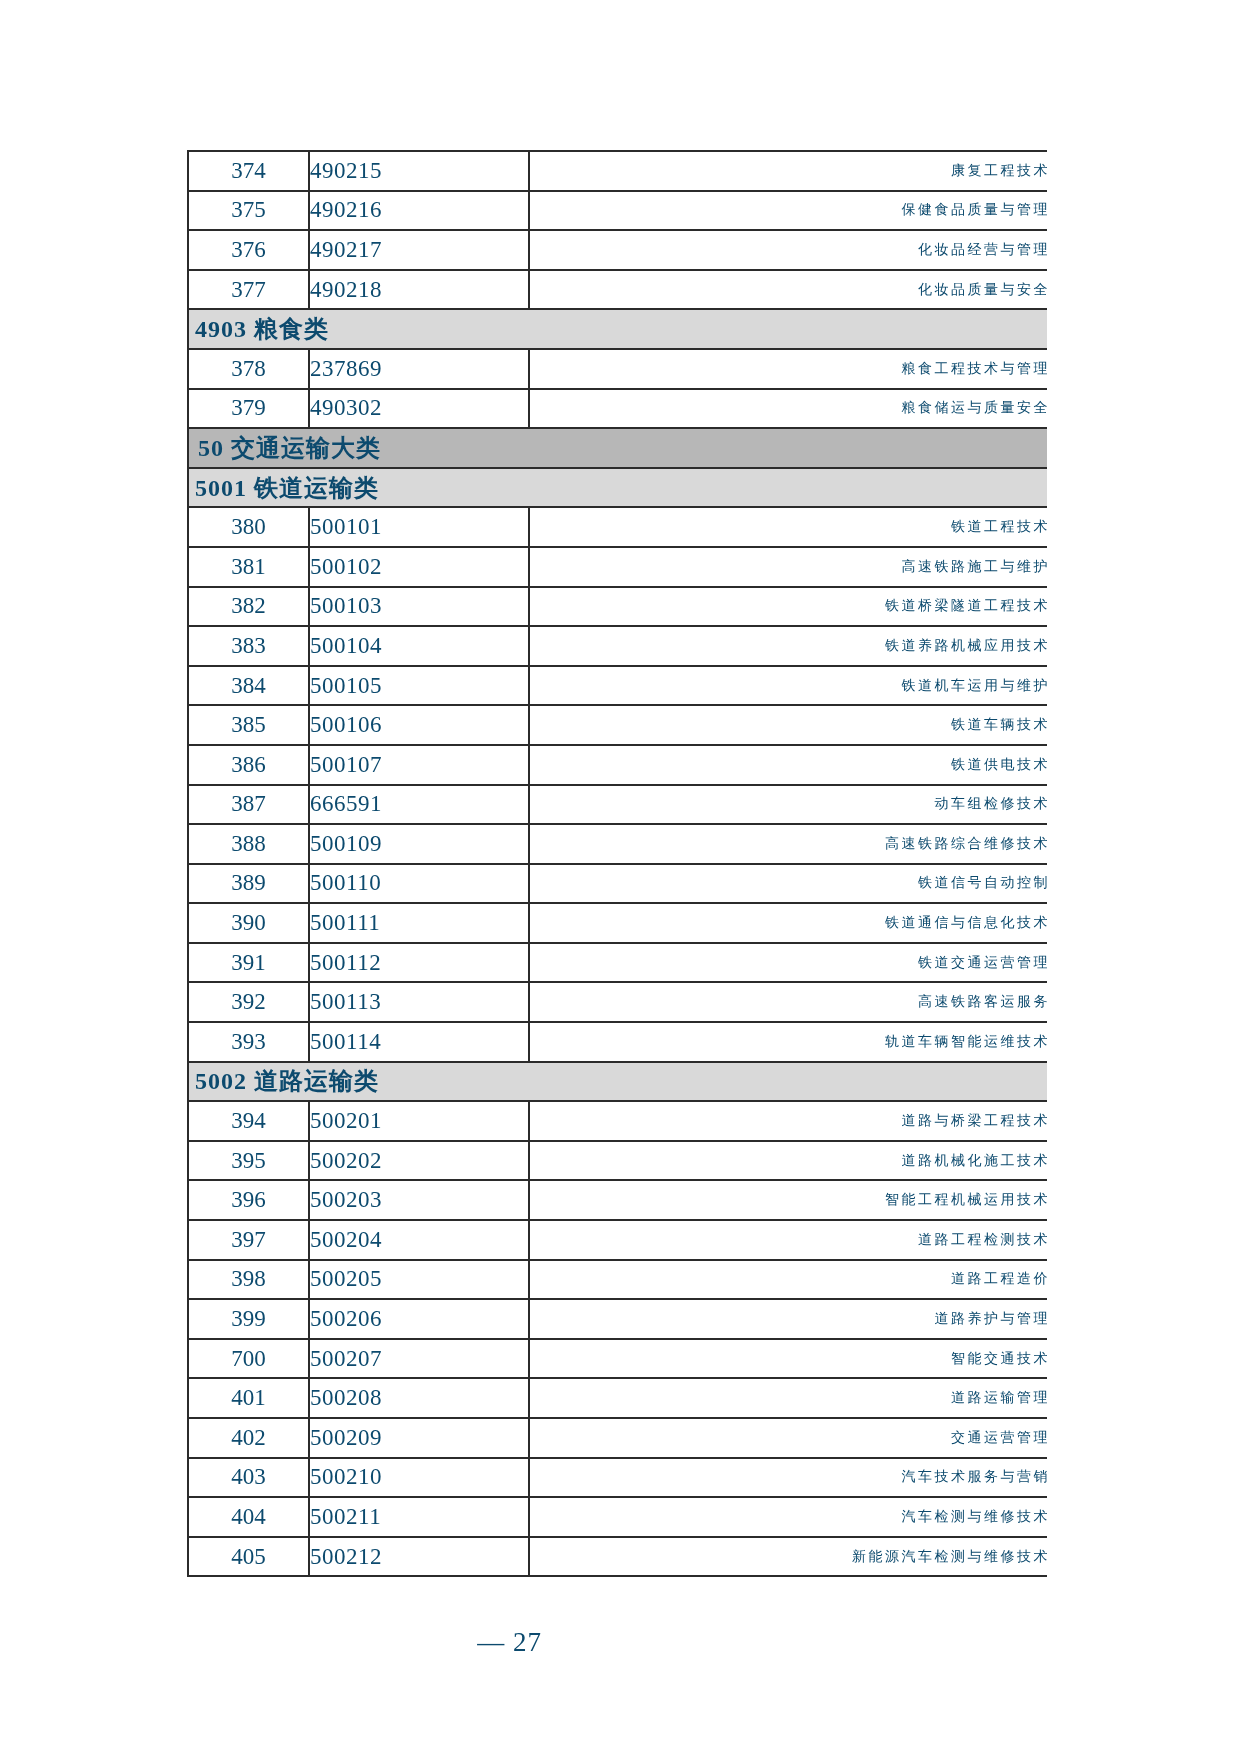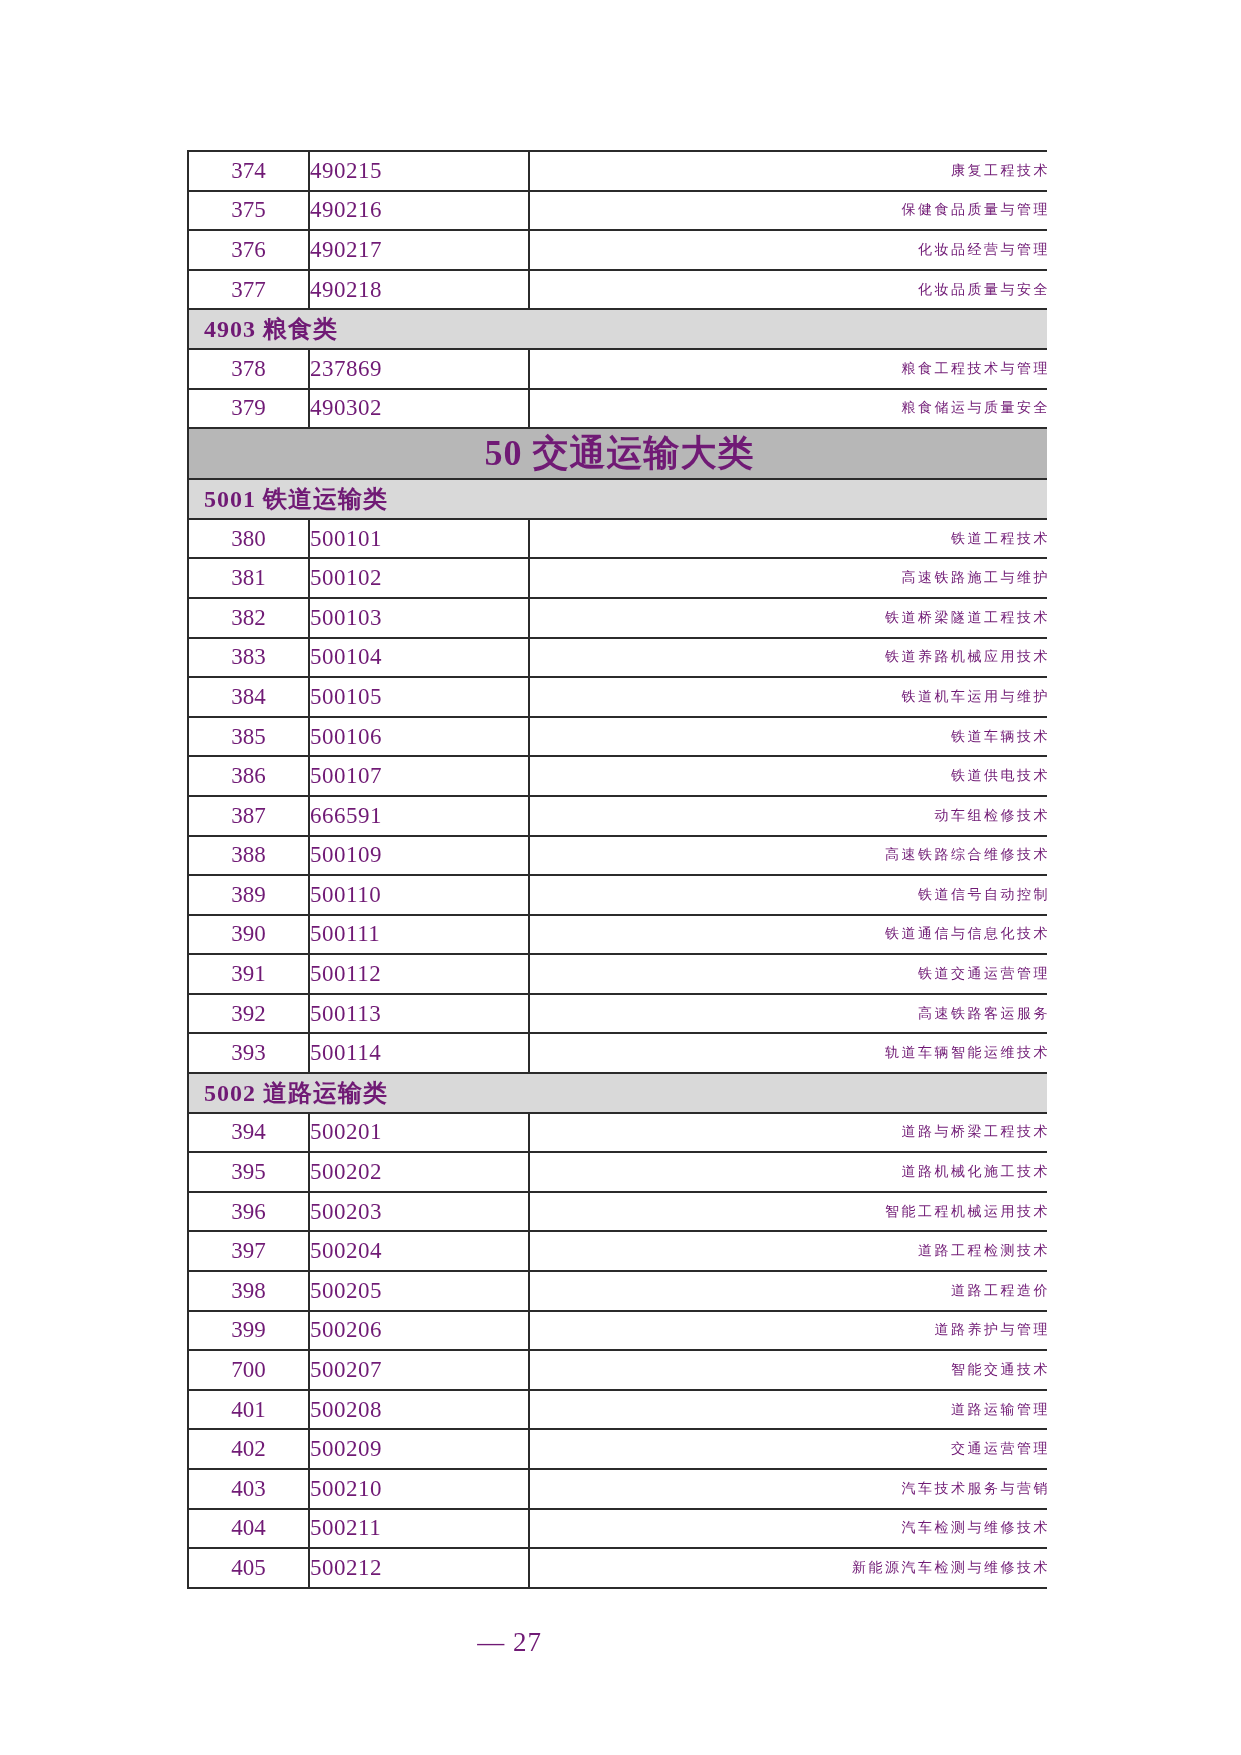--- a/index.html
+++ b/index.html
@@ -2,21 +2,21 @@
 <html style="--class-header-bg: #b7b7b7; --category-header-bg: #d9d9d9; --border: #2b2b2b;"><head>
 <meta charset="utf-8">
 <style>
   html, body { margin: 0; padding: 0; background: #ffffff; }
   .page {
     position: relative;
     width: 1047px;
     height: 1755px;
     background: #ffffff;
     font-family: "Liberation Serif", "DejaVu Serif", serif;
-    color: #701a75;
+    color: #0c4a6e;
     overflow: hidden;
   }
   table.majors-table {
     position: absolute;
     left: 187px;
     top: 150px;
     width: 863px;
     border-collapse: collapse;
     table-layout: fixed;
   }
@@ -39,28 +39,29 @@
     text-align: right;
     padding-left: 12px;
     font-size: 14px;
     letter-spacing: 2.5px;
   }
   tr.row-category td {
     background: var(--category-header-bg, #d9d9d9);
     font-weight: bold;
     font-size: 24px;
     text-align: left;
-    padding-left: 15px;
+    padding-left: 6px;
     letter-spacing: 1px;
   }
   tr.row-class td {
     background: var(--class-header-bg, #b7b7b7);
     font-weight: bold;
-    font-size: 36px;
-    text-align: center;
+    font-size: 24px;
+    text-align: left;
+    padding-left: 9px;
     letter-spacing: 1px;
   }
   .footer {
     position: absolute;
     top: 1627px;
     left: 0;
     width: 100%;
     text-align: center;
     font-size: 27px;
     letter-spacing: 1px;

